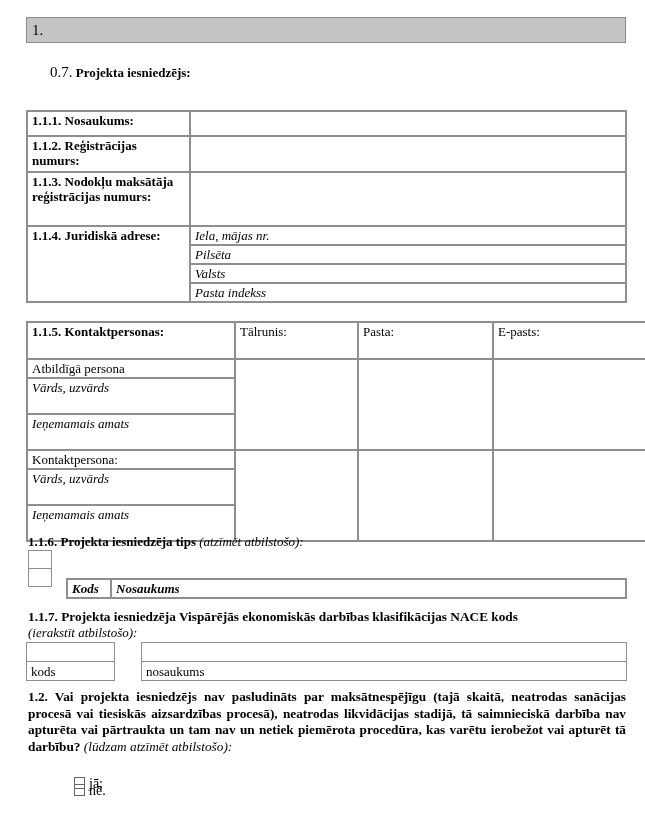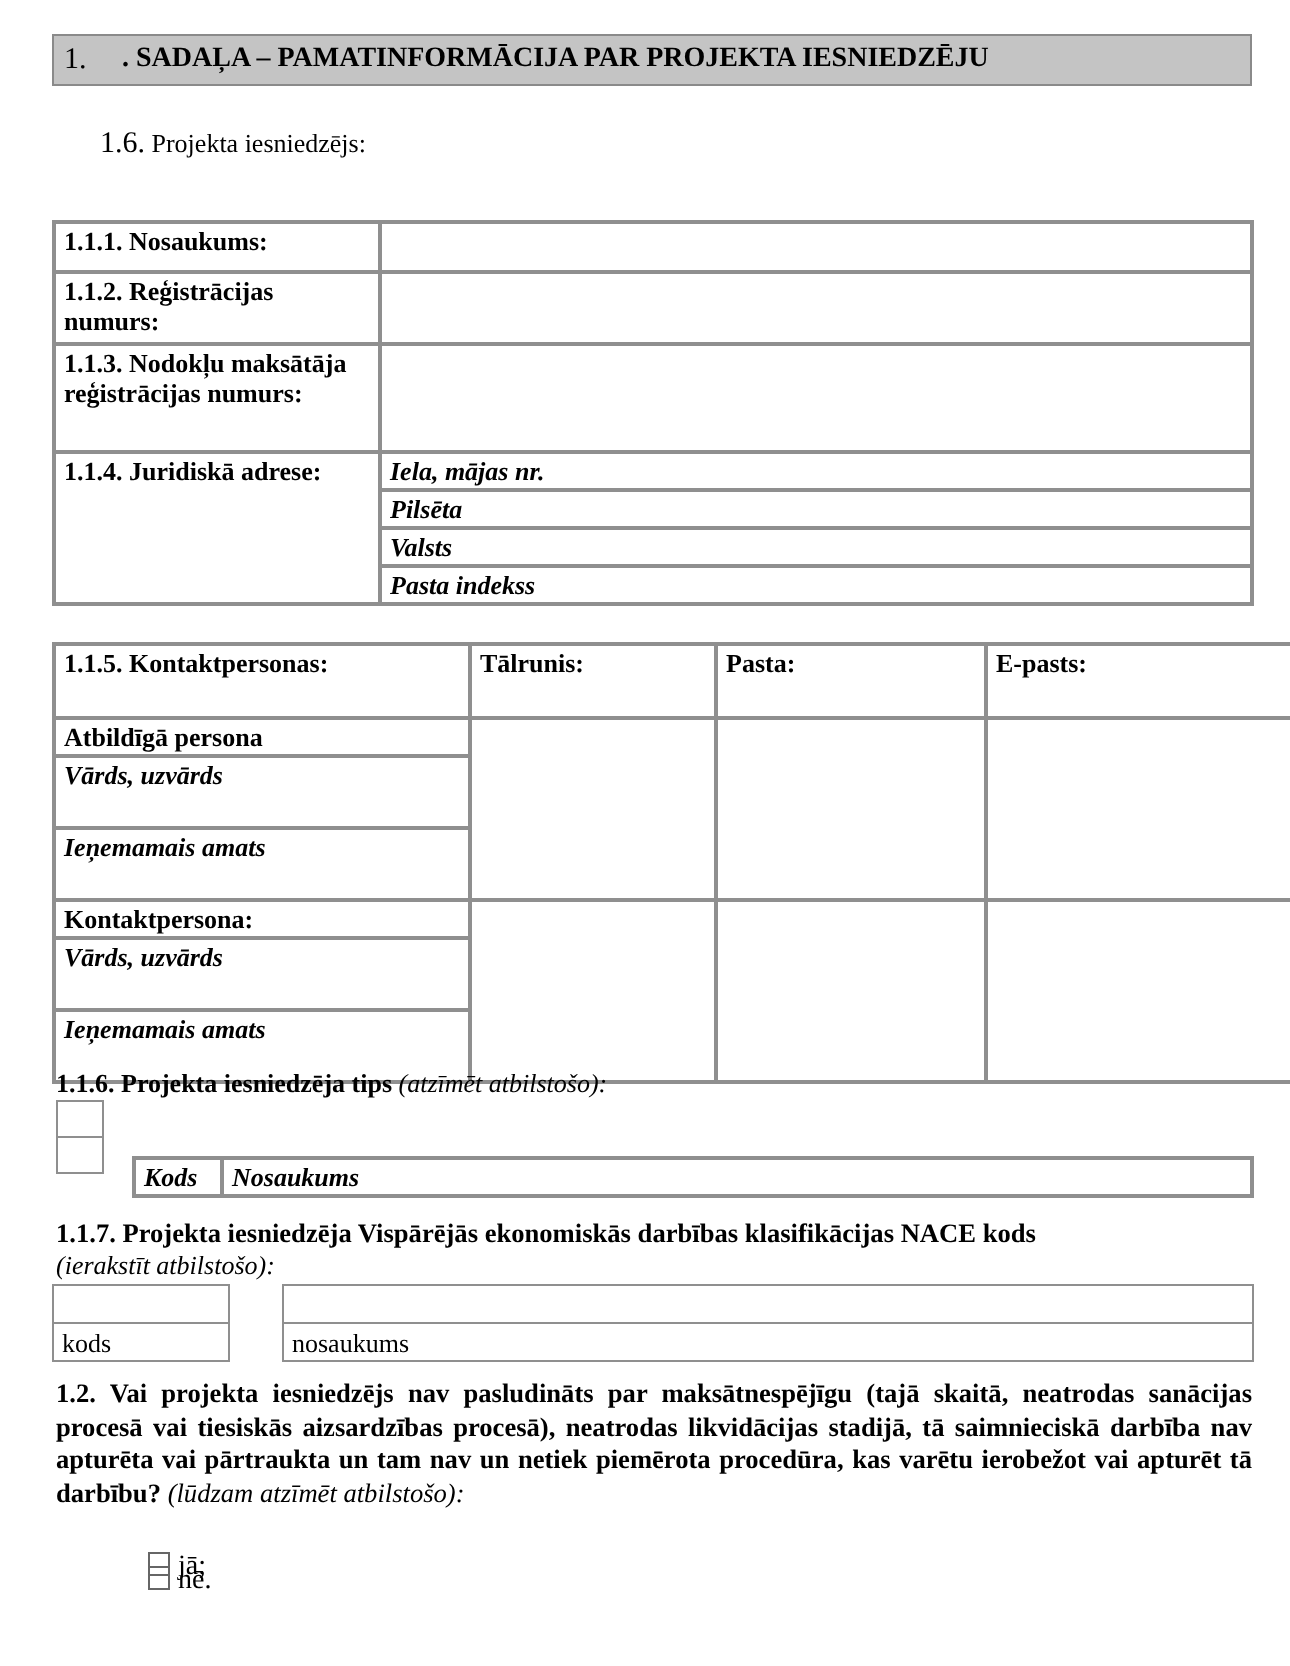--- a/index.html
+++ b/index.html
@@ -4,43 +4,42 @@
 <style>
   html, body { margin:0; padding:0; background:#fff; }
   body { width:645px; height:833px; position:relative; font-family:"Liberation Serif", serif; color:#000; font-size:13px; overflow:hidden; }
   .abs { position:absolute; }
   .hdr { left:26px; top:17px; width:600px; height:26px; background:#c4c4c4; border:1px solid #8a8a8a; box-sizing:border-box; }
   .hdr span { position:absolute; left:5px; top:4px; font-size:14px; }
   .hdr .num { font-weight:normal; font-size:15px; }
   .hdr .t { font-weight:bold; left:34px; }
   .sub { left:50px; top:64px; font-size:13px; }
   .sub .n { font-size:15px; }
-  .sub b { font-weight:normal; }
+  .sub b { font-weight:bold; }
   table { border-collapse:separate; border-spacing:0; position:absolute; }
-  td { border:1px solid #8f8f8f; padding:1px 4px; vertical-align:top; font-size:13px; line-height:15px; box-sizing:border-box;font-weight:bold; }
+  td { border:1px solid #8f8f8f; padding:1px 4px; vertical-align:top; font-size:13px; line-height:15px; box-sizing:border-box; }
   .tbl { border:1px solid #8f8f8f;margin-top:28px; }
   .b { font-weight:bold; }
   .i { font-style:italic; }
   .box { position:absolute; border:1px solid #8f8f8f; box-sizing:border-box; background:#fff; }
   .lbl { position:absolute; font-size:13px; line-height:15px; }
   .para { position:absolute; left:28px; top:689px; width:598px; font-size:13.3px; line-height:16.5px; text-align:justify; font-weight:bold; }
   .para .i { font-weight:normal; }
   .opt { position:absolute; left:74px; font-size:14px;text-align:center; }
   .chk { display:inline-block; width:9px; height:10px; border:1px solid #666; margin-right:4px; vertical-align:-1px; }
 </style>
 </head>
 <body>
 
 <div class="abs hdr">
   <span class="num">1.</span>
-  <span class="t">. SADAĻA – PAMATINFORMĀCIJA PAR PROJEKTA IESNIEDZĒJU</span>
 </div>
 
 <div class="abs sub">
-  <span class="n">1.6.</span>
+  <span class="n">0.7.</span>
   <b>Projekta iesniedzējs:</b>
 </div>
 
 <table class="tbl" style="left:26px;top:82px;width:601px;">
   <tbody>
       <tr style="height:25px">
     <td class="b" style="width:163px">1.1.1. Nosaukums:</td>
     <td></td>
   </tr>
   <tr style="height:36px">

